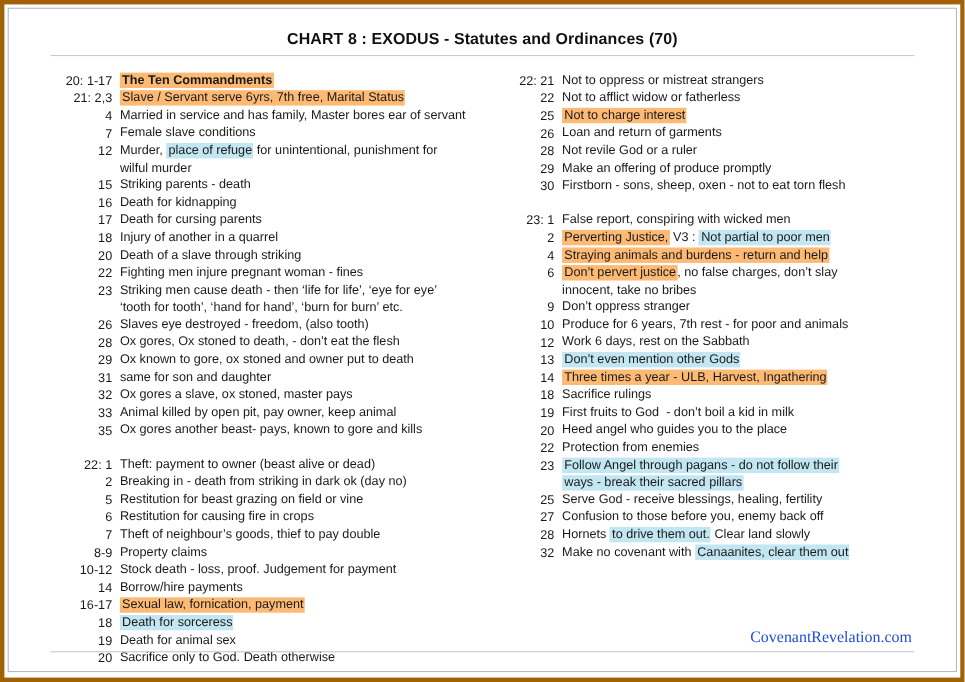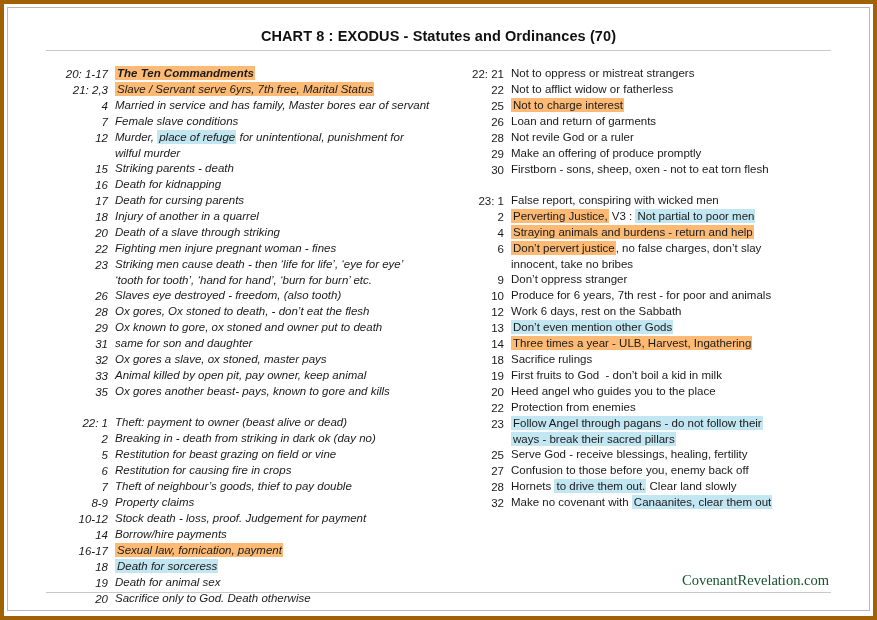--- a/index.html
+++ b/index.html
@@ -55,21 +55,21 @@
     position: absolute;
     left: 0;
     top: 62px;
     width: 877px;
     height: 520px;
   }
   .col {
     position: absolute;
     top: 0;
   }
-  .col-left  { left: 52px;  width: 400px; font-style: italic; }
+  .col-left  { left: 46px;  width: 400px; }
   .col-right { left: 448px; width: 400px; }
 
   .row {
     display: flex;
     align-items: flex-start;
     line-height: 15px;
     min-height: 15px;
   }
   .row + .row { margin-top: 0px; }
   .row.gap { margin-top: 15px; }
@@ -104,21 +104,21 @@
     color: #1a1a1a;
     padding: 1px 1px 1px 2px;
     border-radius: 0;
   }
   .footer {
     position: absolute;
     right: 44px;
     top: 568px;
     font-family: "Liberation Serif", serif;
     font-size: 14.5px;
-    color: #14532d;
+    color: #1d4ed8;
   }
 </style>
 </head>
 <body>
 
 <div class="page">
   <div class="inner-frame"></div>
 
   <div class="chart-title">CHART 8 : EXODUS - Statutes and Ordinances  (70)</div>
 

